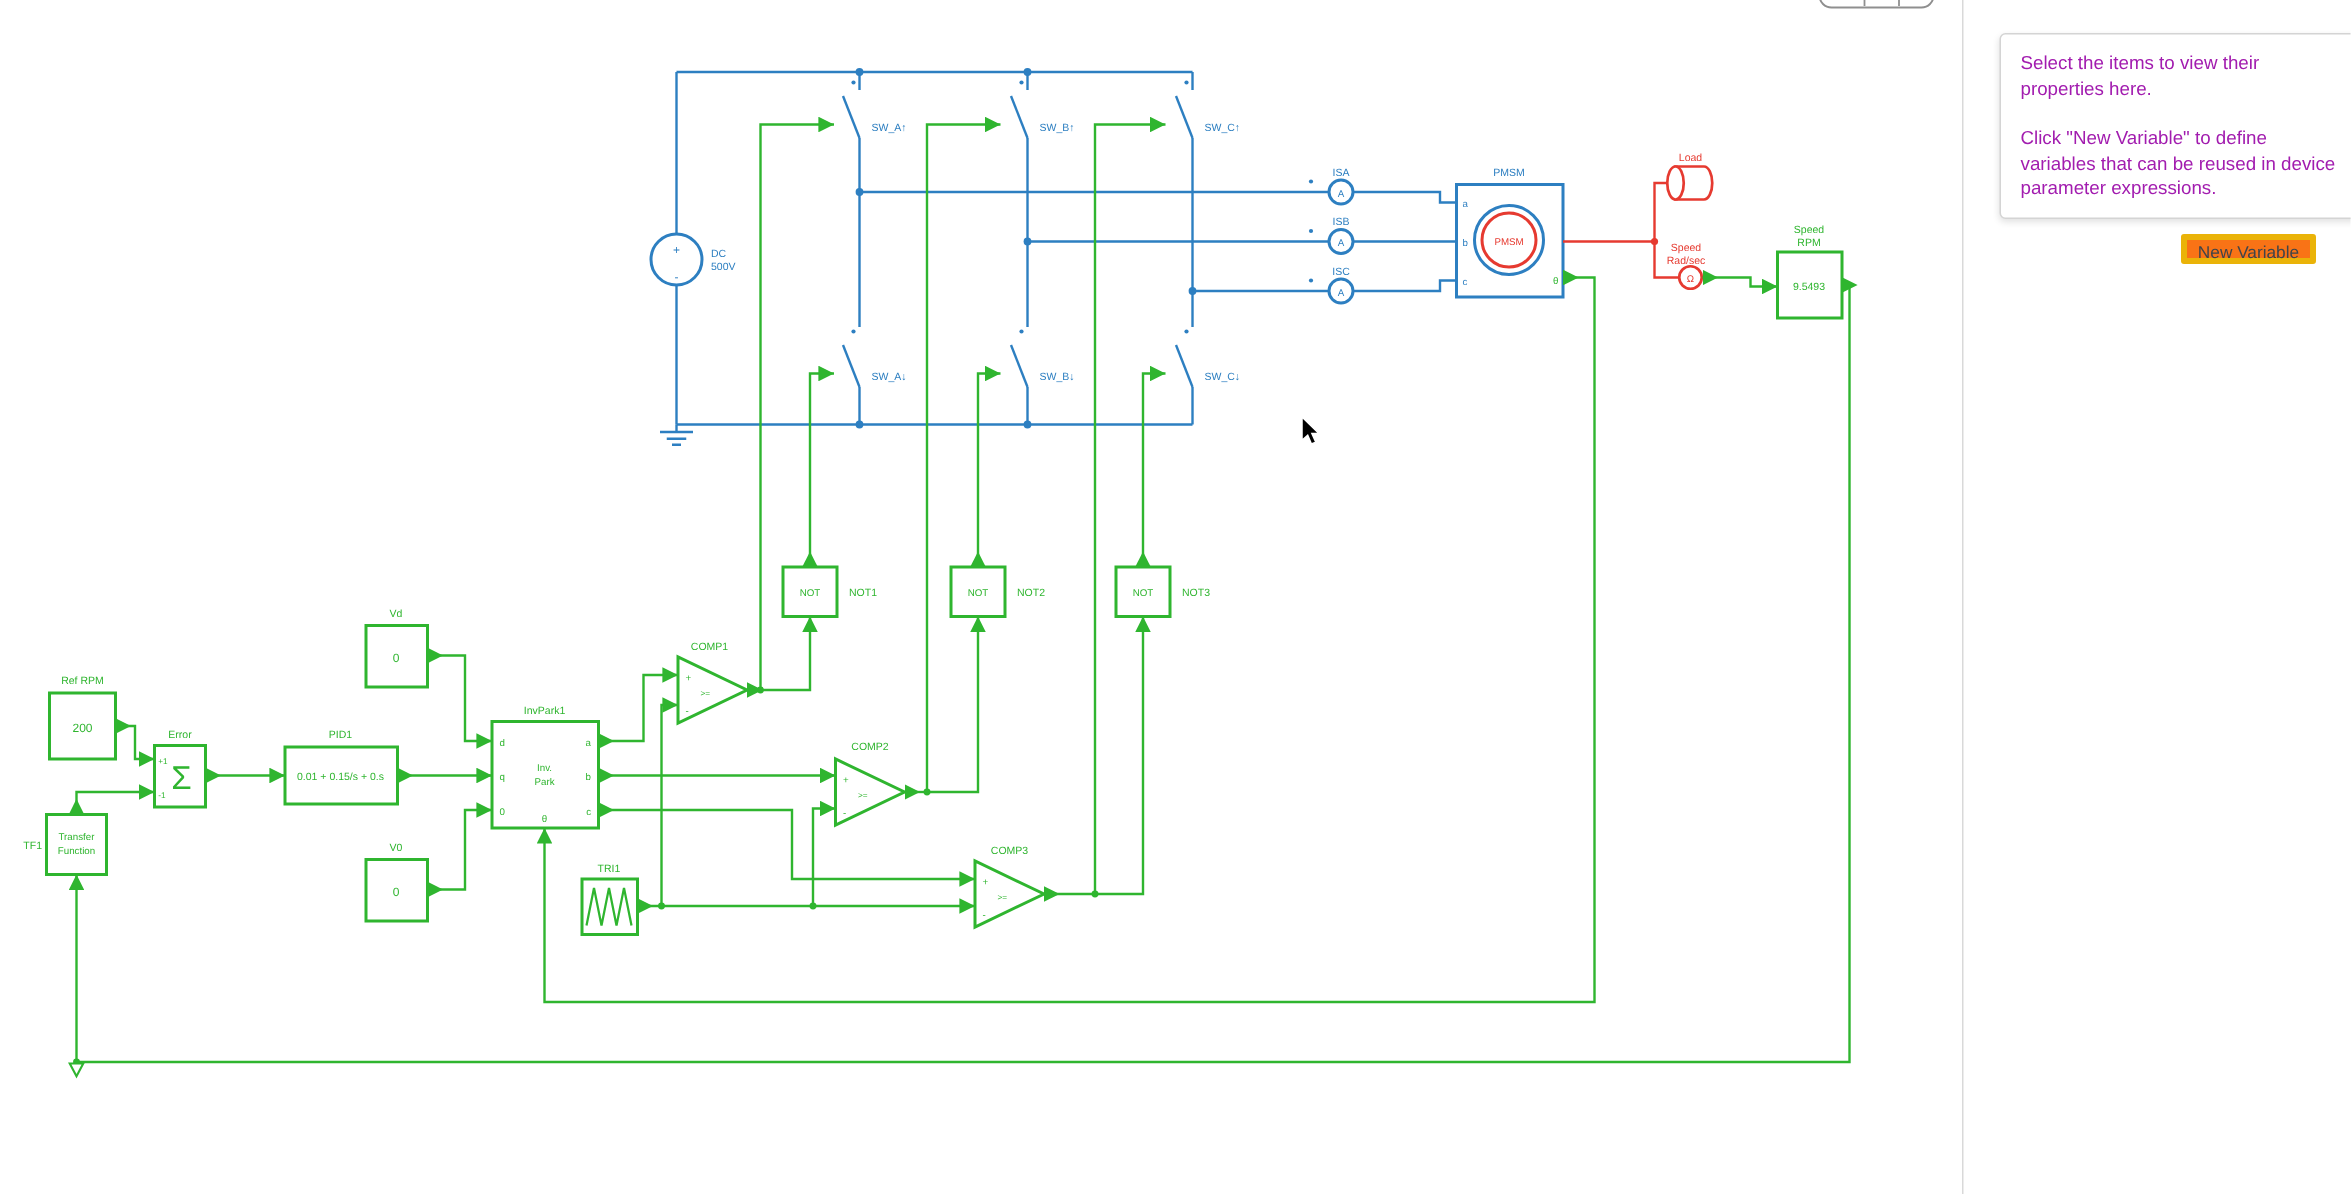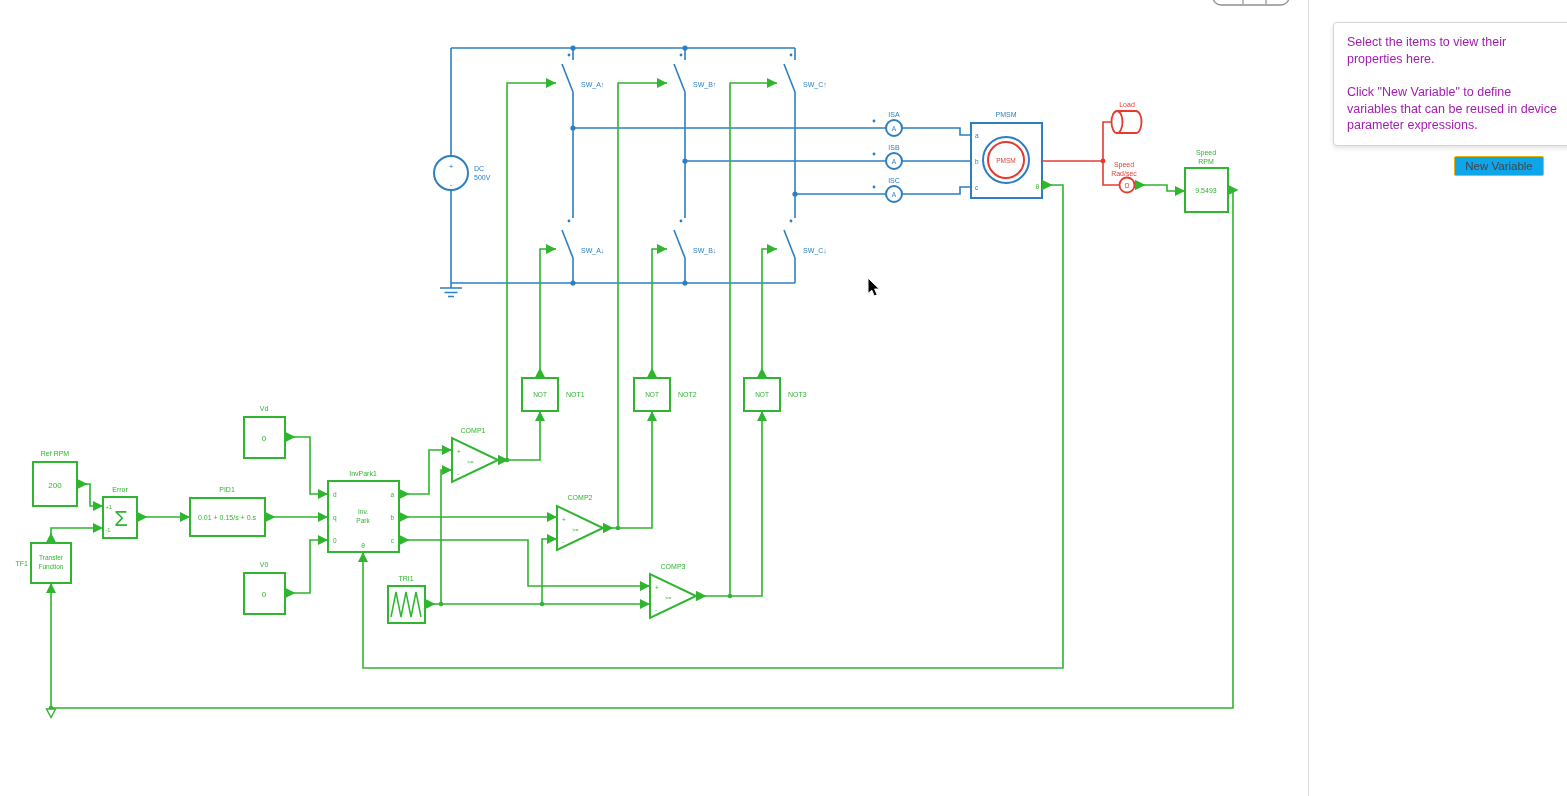--- a/index.html
+++ b/index.html
@@ -28,21 +28,21 @@
   .sigma{font-size:22px;}
   
   .panel{position:absolute;left:1308px;top:0;width:259px;height:796px;background:#fff;
     border-left:1px solid #d9d9d9;box-sizing:border-box;}
   .hintCard{position:absolute;left:24px;top:22px;width:241px;box-sizing:border-box;
     background:#fff;border:1px solid #d4d4d4;border-radius:4px;padding:11px 13px;
     box-shadow:0 2px 5px rgba(0,0,0,0.12);color:#a21caf;font-size:12.5px;line-height:1.32;}
   .hintCard p{margin:0 0 17px 0;}
   .hintCard p:last-child{margin-bottom:0;}
   .newVarBtn{position:absolute;right:23px;top:156px;width:90px;height:20px;
-    background:#0ea5e9;border:1px solid #eab308;border-radius:2px;
+    background:#f97316;border:4px solid #eab308;border-radius:2px;
     font-size:11.5px;color:#404549;text-align:center;line-height:18px;
     font-family:"Liberation Sans", sans-serif;padding:0;}
 </style>
 </head>
 <body>
 
 <div class="stage">
 
 <svg width="1307" height="796" viewBox="0 0 1307 796">
   <defs>

